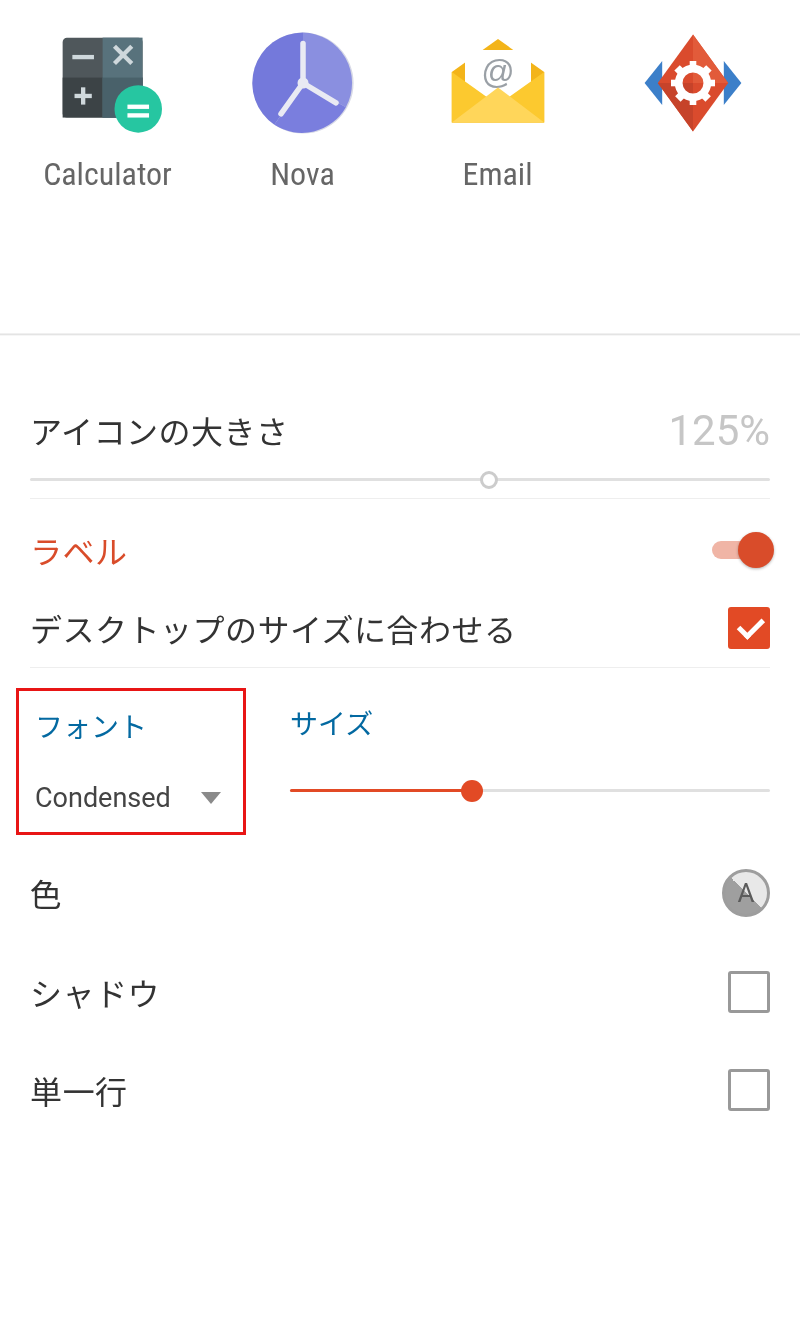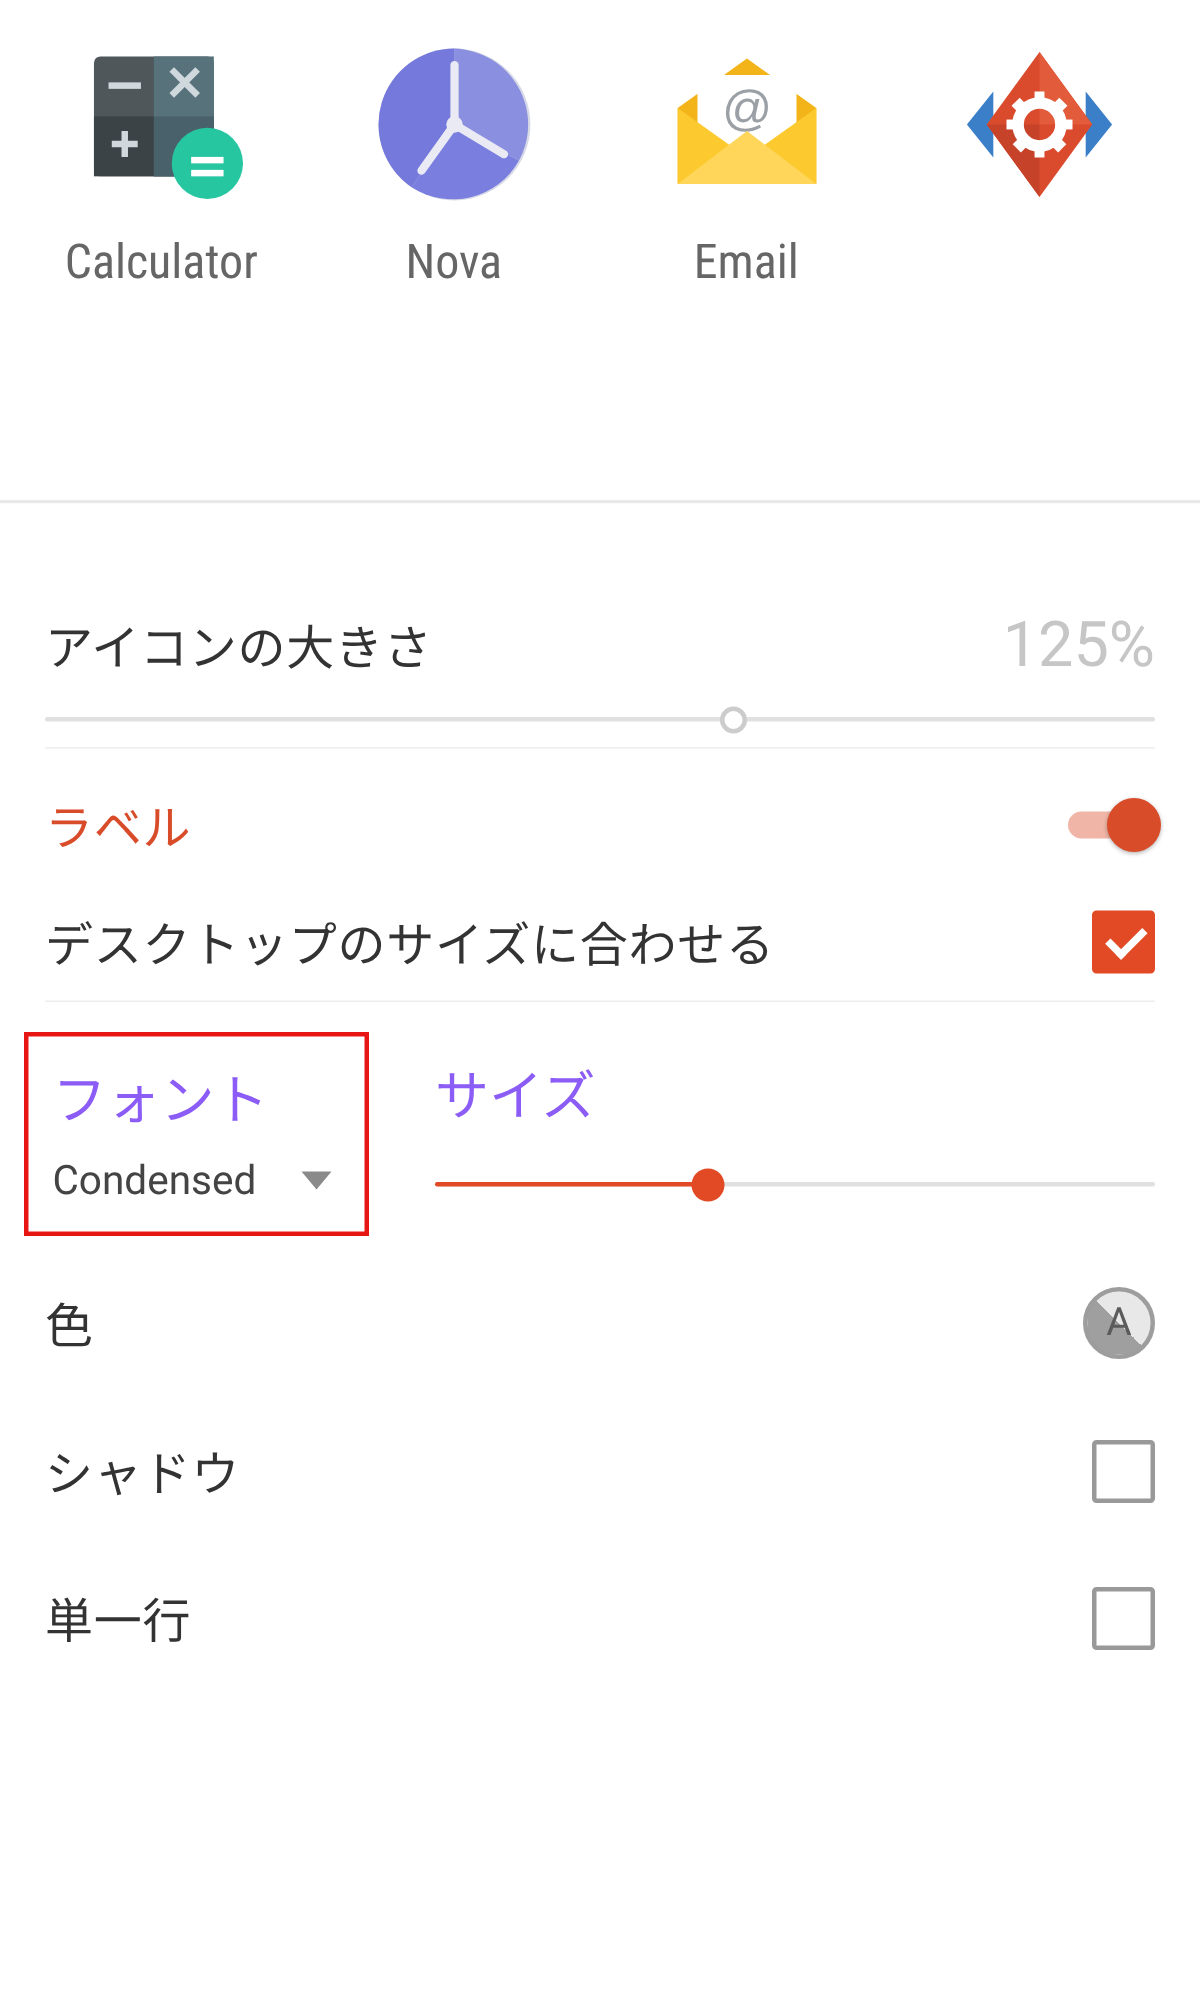--- a/index.html
+++ b/index.html
@@ -160,23 +160,23 @@
     gap: 0;
     padding-top: 20px;
   }
   .font-box {
     border: 3px solid #e81515;
     padding: 14px 16px 18px 16px;
     width: 230px;
     margin-left: -14px;
   }
   .sublabel {
-    font-size: 36px;
-    color: #8b5cf6;
-    margin-bottom: 14px;
+    font-size: 28px;
+    color: #0369a1;
+    margin-bottom: 37px;
   }
   .dropdown {
     display: flex;
     align-items: center;
     gap: 30px;
     font-size: 27px;
     color: #444;
   }
   .dropdown-caret {
     width: 0; height: 0;

